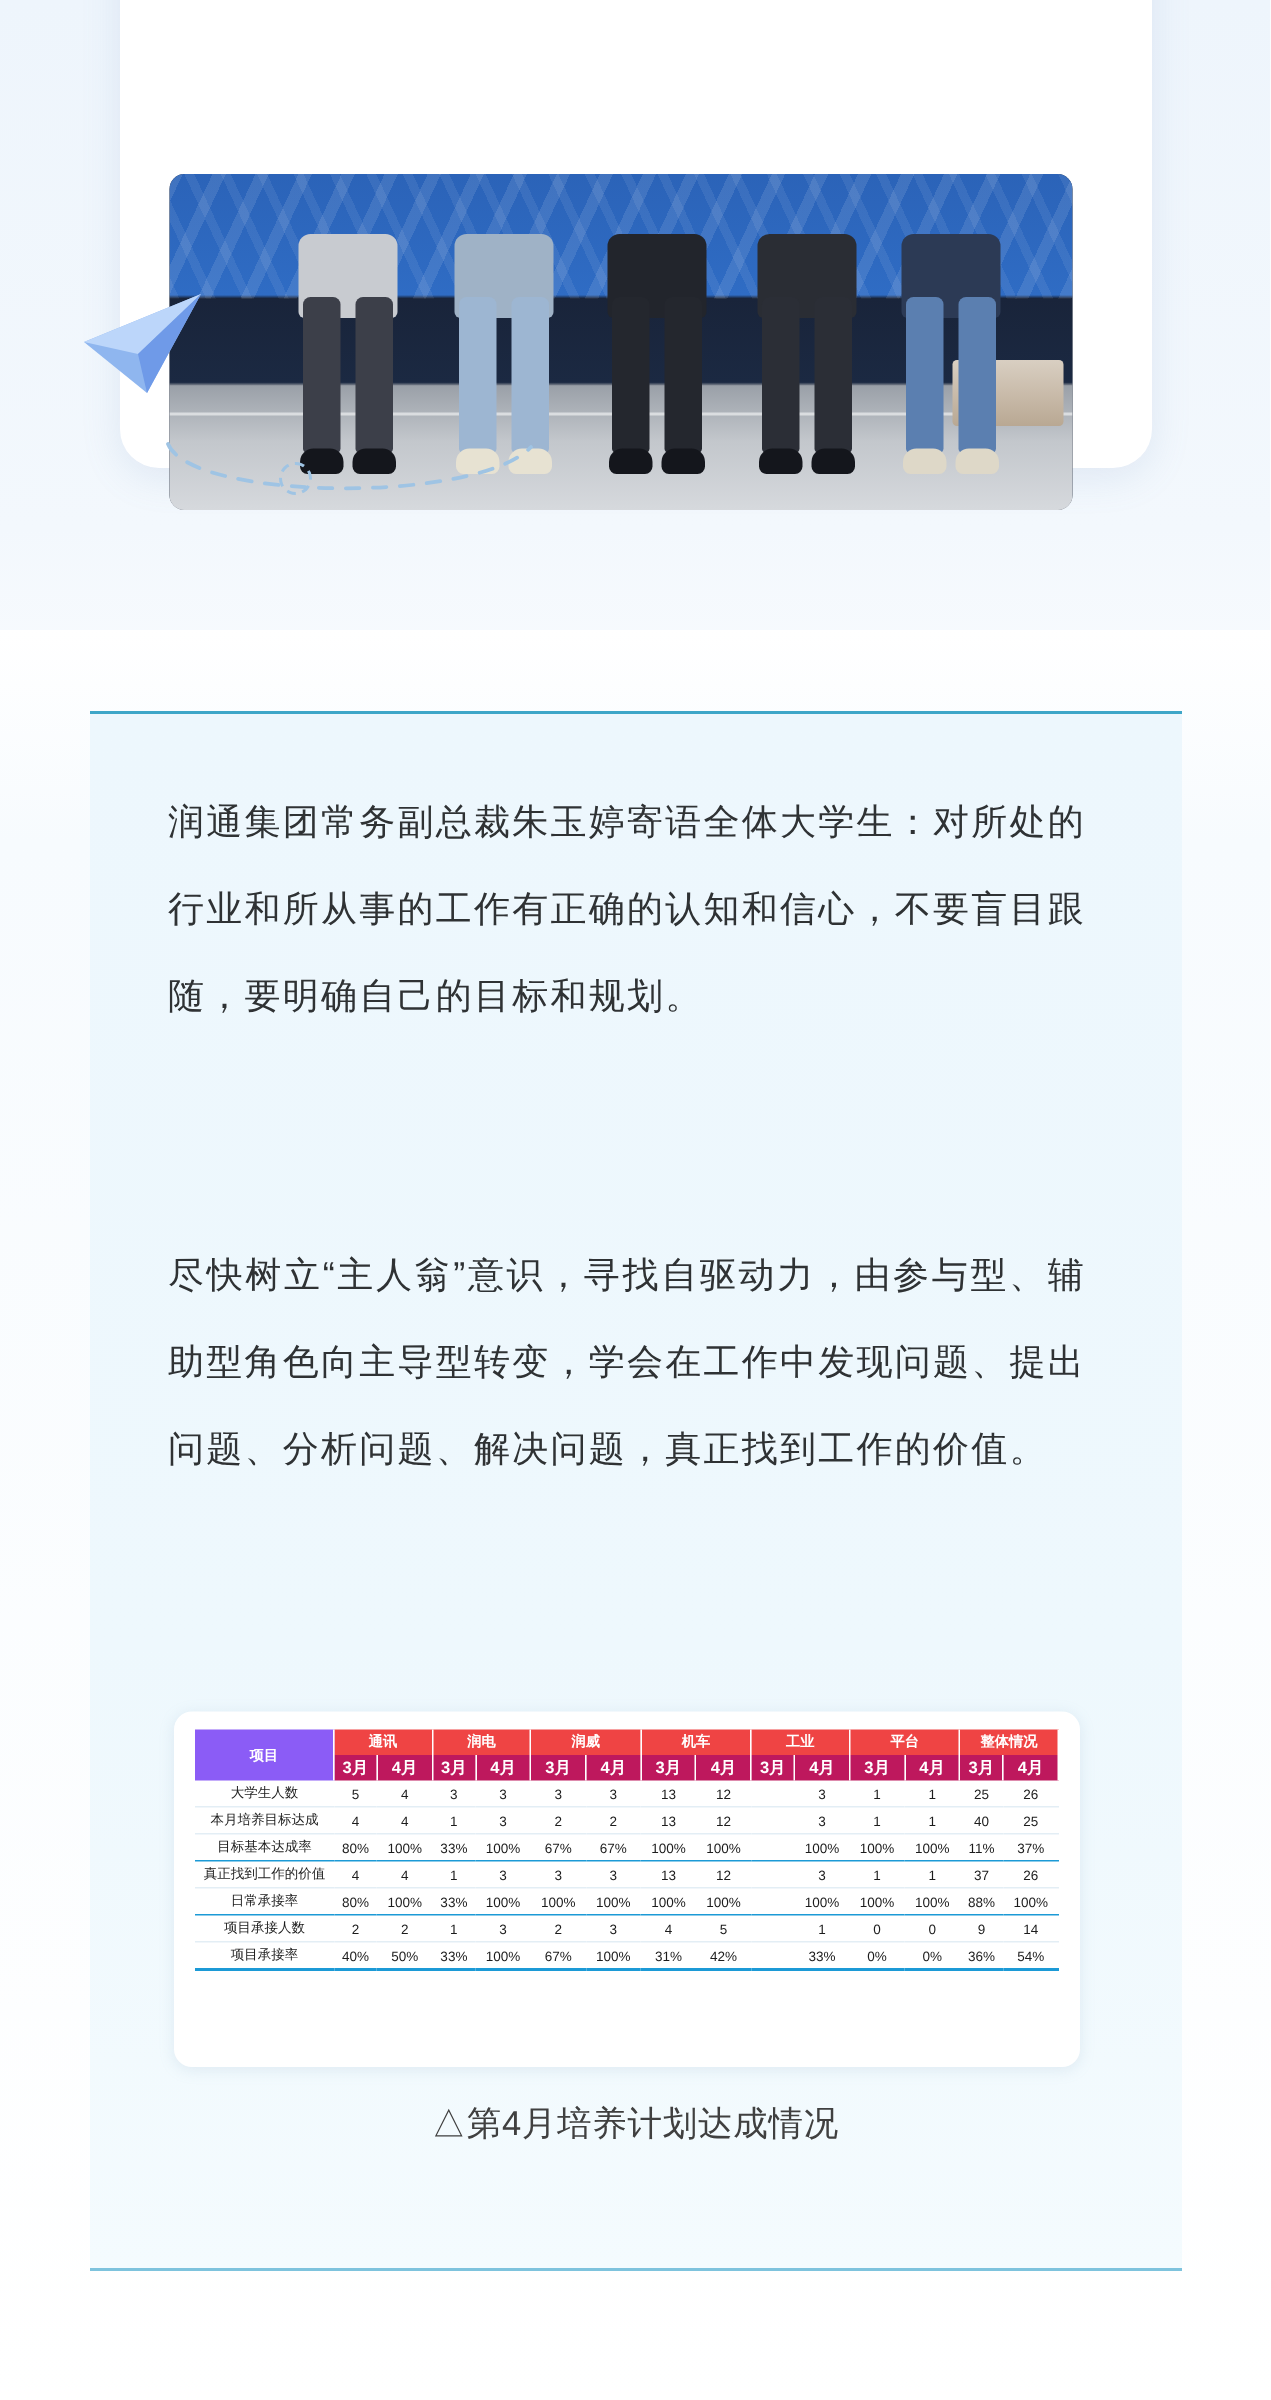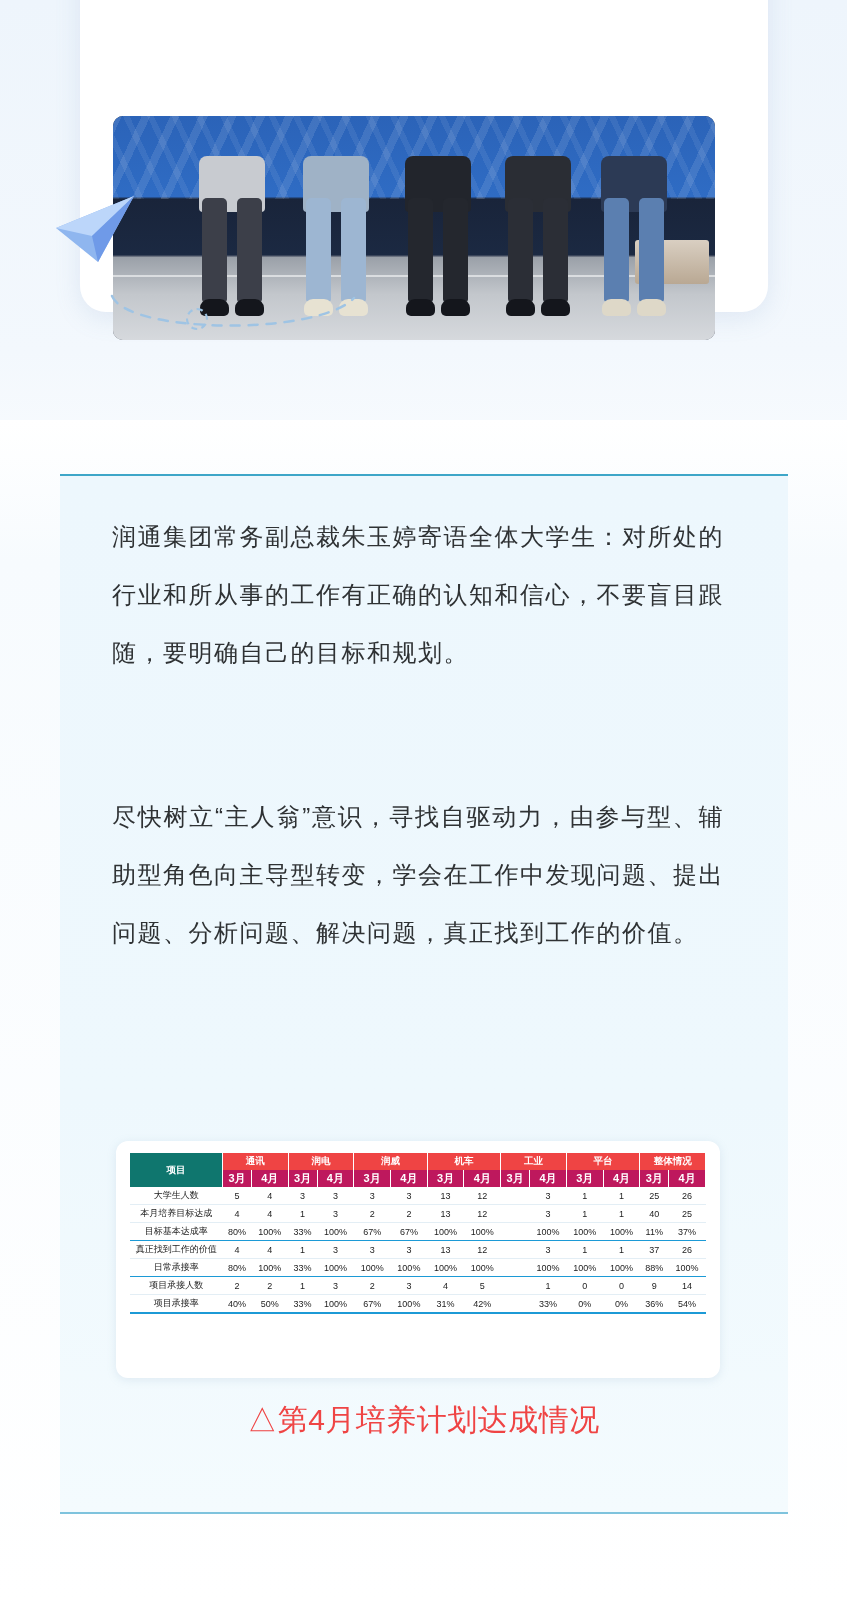--- a/index.html
+++ b/index.html
@@ -164,22 +164,22 @@
     position: absolute;
     left: 112px;
     width: 612px;
     font-size: 24px;
     line-height: 58px;
     color: #2f3234;
     letter-spacing: 1.5px;
     text-align: justify;
     text-align-last: left;
   }
-  .para.p1 { top: 508px; }
-  .para.p2 { top: 788px; }
+  .para.p1 { top: 520px; }
+  .para.p2 { top: 822px; }
 
   
   .table-card {
     position: absolute;
     left: 116px;
     top: 1141px;
     width: 604px;
     height: 237px;
     background: #ffffff;
     border-radius: 12px;
@@ -212,21 +212,21 @@
   .hdr-sub th {
     background: #be185d;
     color: #ffffff;
     font-weight: bold;
     font-size: 11px;
     border-right: 1px solid #ffffff;
     height: 17px;
   }
   th.rowlabel-head {
     width: 92px;
-    background: #0f766e;
+    background: #8b5cf6;
   }
   td.rowlabel {
     text-align: center;
     width: 92px;
     font-size: 9px;
   }
   tr.body-row td {
     border-bottom: 1px solid #e3eef5;
   }
   tr.bold-row td {
@@ -237,22 +237,22 @@
   tr.last-row td {
     border-bottom: 2px solid #1c9ad6;
     margin-top: 12px;
   }
 
   .table-caption {
     position: absolute;
     left: 0; right: 0;
     top: 1400px;
     text-align: center;
-    font-size: 30px;
-    color: #ef4444;
+    font-size: 23px;
+    color: #404040;
     letter-spacing: 0.5px;
   }
 </style>
 </head>
 <body>
 
 <div class="page-bg"></div>
 <div class="page-bg-lower"></div>
 
 <div class="photo-card">

